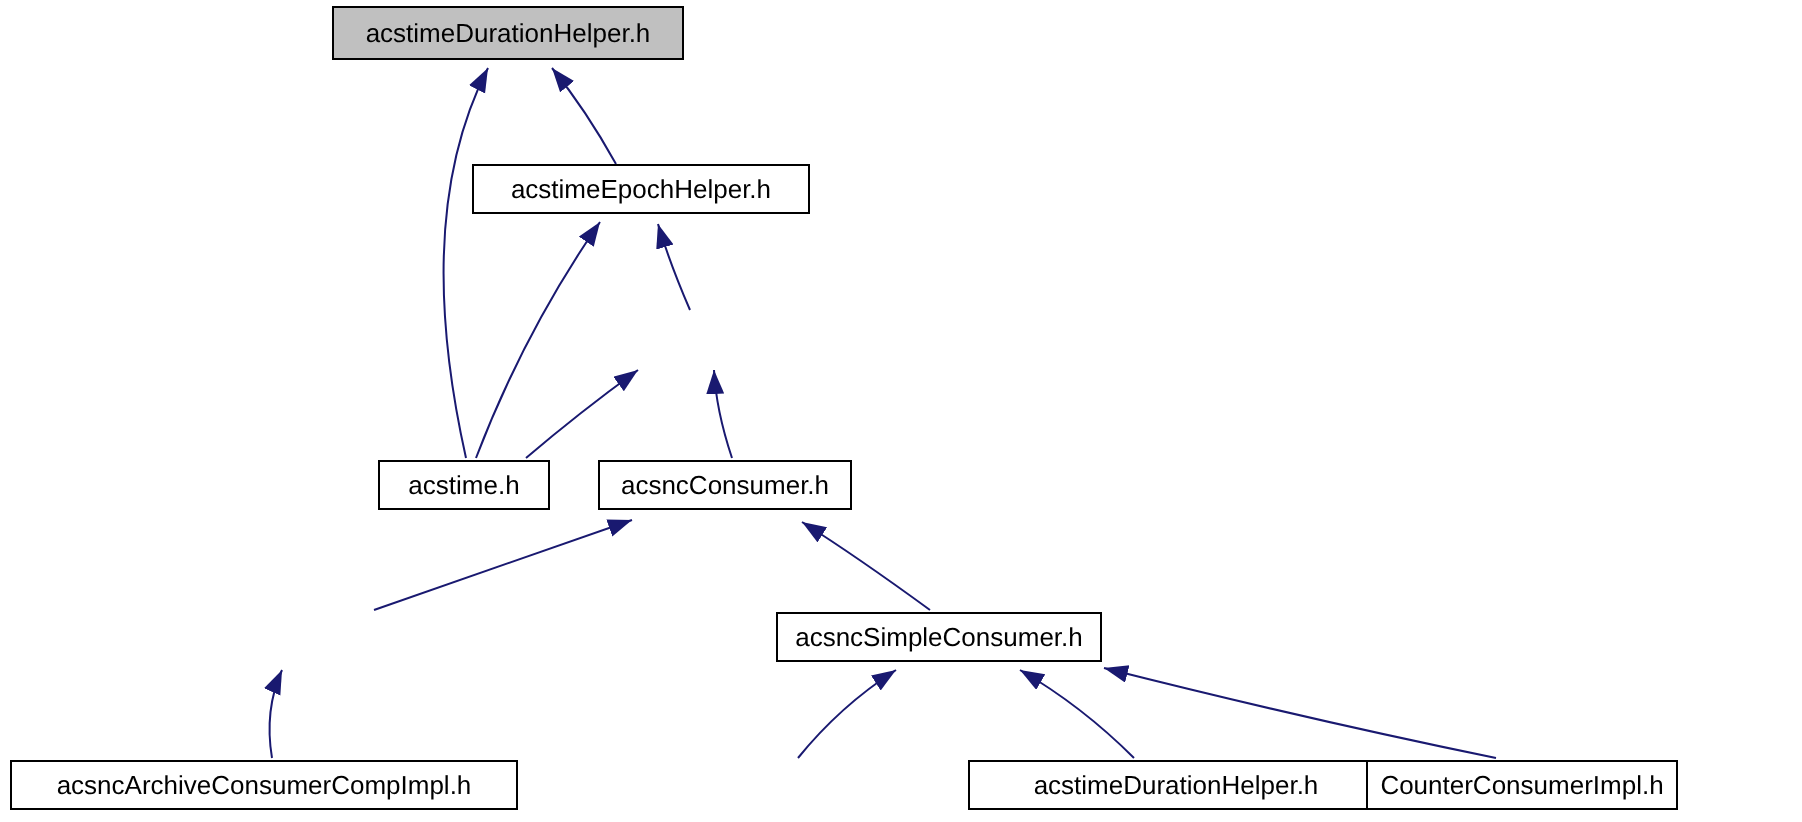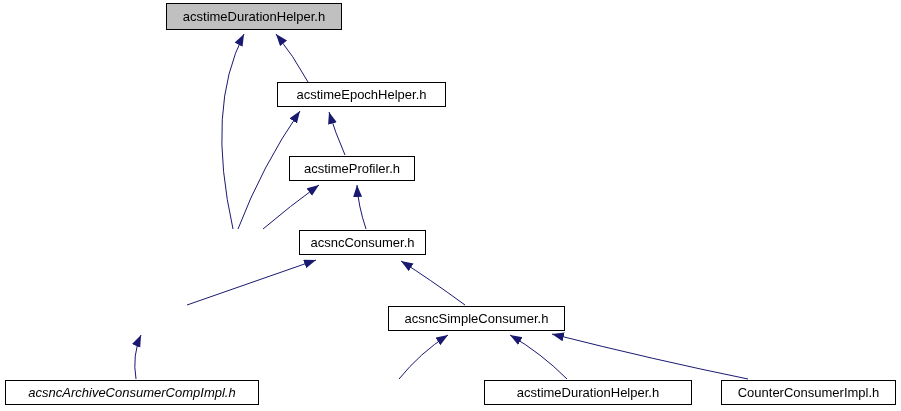--- a/index.html
+++ b/index.html
@@ -62,20 +62,20 @@
       <path d="M263,229 Q290,206 319,185" class="edge" stroke="#191970" marker-end="url(#arrow)"></path>
       <path d="M366,229 Q358,205 357,185" class="edge" stroke="#191970" marker-end="url(#arrow)"></path>
       <path d="M187,305 L316,260" class="edge" stroke="#191970" marker-end="url(#arrow)"></path>
       <path d="M465,305 Q428,278 401,261" class="edge" stroke="#191970" marker-end="url(#arrow)"></path>
       <path d="M136,379 Q132,355 141,335" class="edge" stroke="#191970" marker-end="url(#arrow)"></path>
       <path d="M399,379 Q420,353 448,335" class="edge" stroke="#191970" marker-end="url(#arrow)"></path>
       <path d="M567,379 Q541,353 510,335" class="edge" stroke="#191970" marker-end="url(#arrow)"></path>
       <path d="M748,379 Q655,360 552,334" class="edge" stroke="#191970" marker-end="url(#arrow)"></path>
     </svg>
 <div class="node root" style="left: 166px; top: 3px; width: 176px; height: 27px; background: rgb(192, 192, 192); border-color: rgb(0, 0, 0); color: rgb(0, 0, 0);">acstimeDurationHelper.h</div>
-    <div class="node" style="left: 236px; top: 82px; width: 169px; height: 25px; background: rgb(255, 255, 255); border-color: rgb(0, 0, 0); color: rgb(0, 0, 0); margin-left: 41px;">acstimeEpochHelper.h</div>
-    <div class="node" style="left: 289px; top: 156px; width: 126px; height: 25px; background: rgb(255, 255, 255); border-color: rgb(0, 0, 0); color: rgb(0, 0, 0);">acstimeProfiler.h</div>
+    <div class="node" style="left: 236px; top: 82px; width: 169px; height: 25px; background: rgb(255, 255, 255); border-color: rgb(0, 0, 0); color: rgb(0, 0, 0);">acstimeEpochHelper.h</div>
+    <div class="node" style="left: 189px; top: 230px; width: 86px; height: 25px; background: rgb(255, 255, 255); border-color: rgb(0, 0, 0); color: rgb(0, 0, 0);">acstime.h</div>
     <div class="node" style="left: 299px; top: 230px; width: 127px; height: 25px; background: rgb(255, 255, 255); border-color: rgb(0, 0, 0); color: rgb(0, 0, 0);">acsncConsumer.h</div>
-    <div class="node" style="left: 388px; top: 306px; width: 177px; height: 25px; background: rgb(255, 255, 255); border-color: rgb(0, 0, 0); color: rgb(0, 0, 0);">acsncSimpleConsumer.h</div>
-    <div class="node" style="left: 5px; top: 380px; width: 254px; height: 25px; background: rgb(255, 255, 255); border-color: rgb(0, 0, 0); color: rgb(0, 0, 0); font-style: italic;">acsncArchiveConsumerCompImpl.h</div>
+    <div class="node" style="left: 388px; top: 306px; width: 163px; height: 25px; background: rgb(255, 255, 255); border-color: rgb(0, 0, 0); color: rgb(0, 0, 0);">acsncSimpleConsumer.h</div>
+    <div class="node" style="left: 5px; top: 380px; width: 254px; height: 25px; background: rgb(255, 255, 255); border-color: rgb(0, 0, 0); color: rgb(0, 0, 0);">acsncArchiveConsumerCompImpl.h</div>
     <div class="node" style="left: 484px; top: 380px; width: 208px; height: 25px; background: rgb(255, 255, 255); border-color: rgb(0, 0, 0); color: rgb(0, 0, 0);">acstimeDurationHelper.h</div>
-    <div class="node" style="left: 721px; top: 380px; width: 175px; height: 25px; background: rgb(255, 255, 255); border-color: rgb(0, 0, 0); color: rgb(0, 0, 0);">CounterConsumerImpl.h</div>
+    <div class="node" style="left: 683px; top: 380px; width: 156px; height: 25px; background: rgb(255, 255, 255); border-color: rgb(0, 0, 0); color: rgb(0, 0, 0);">CounterConsumerImpl.h</div>
   </div>
 
 </body></html>

